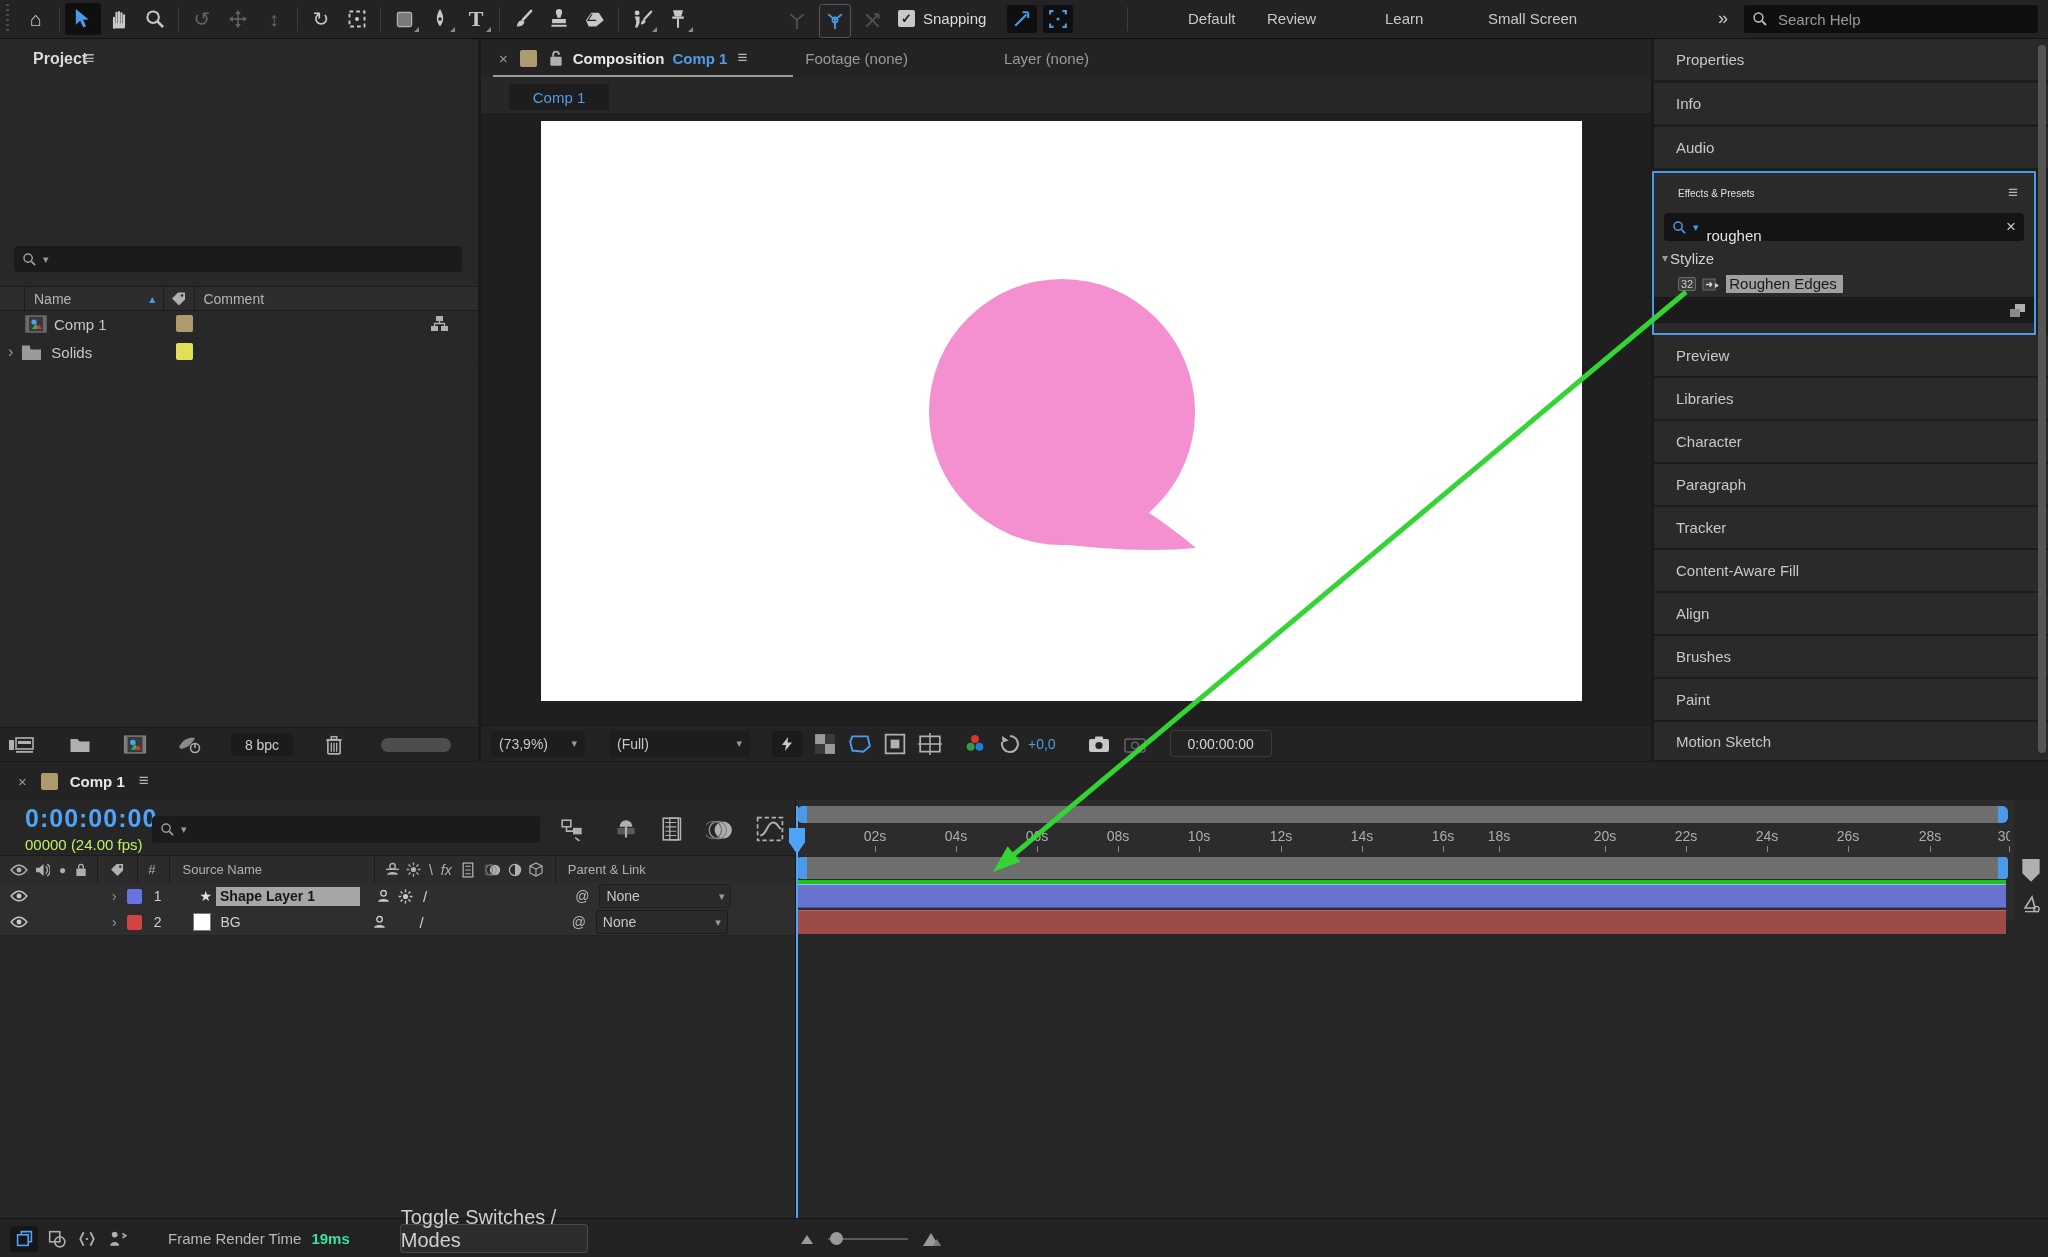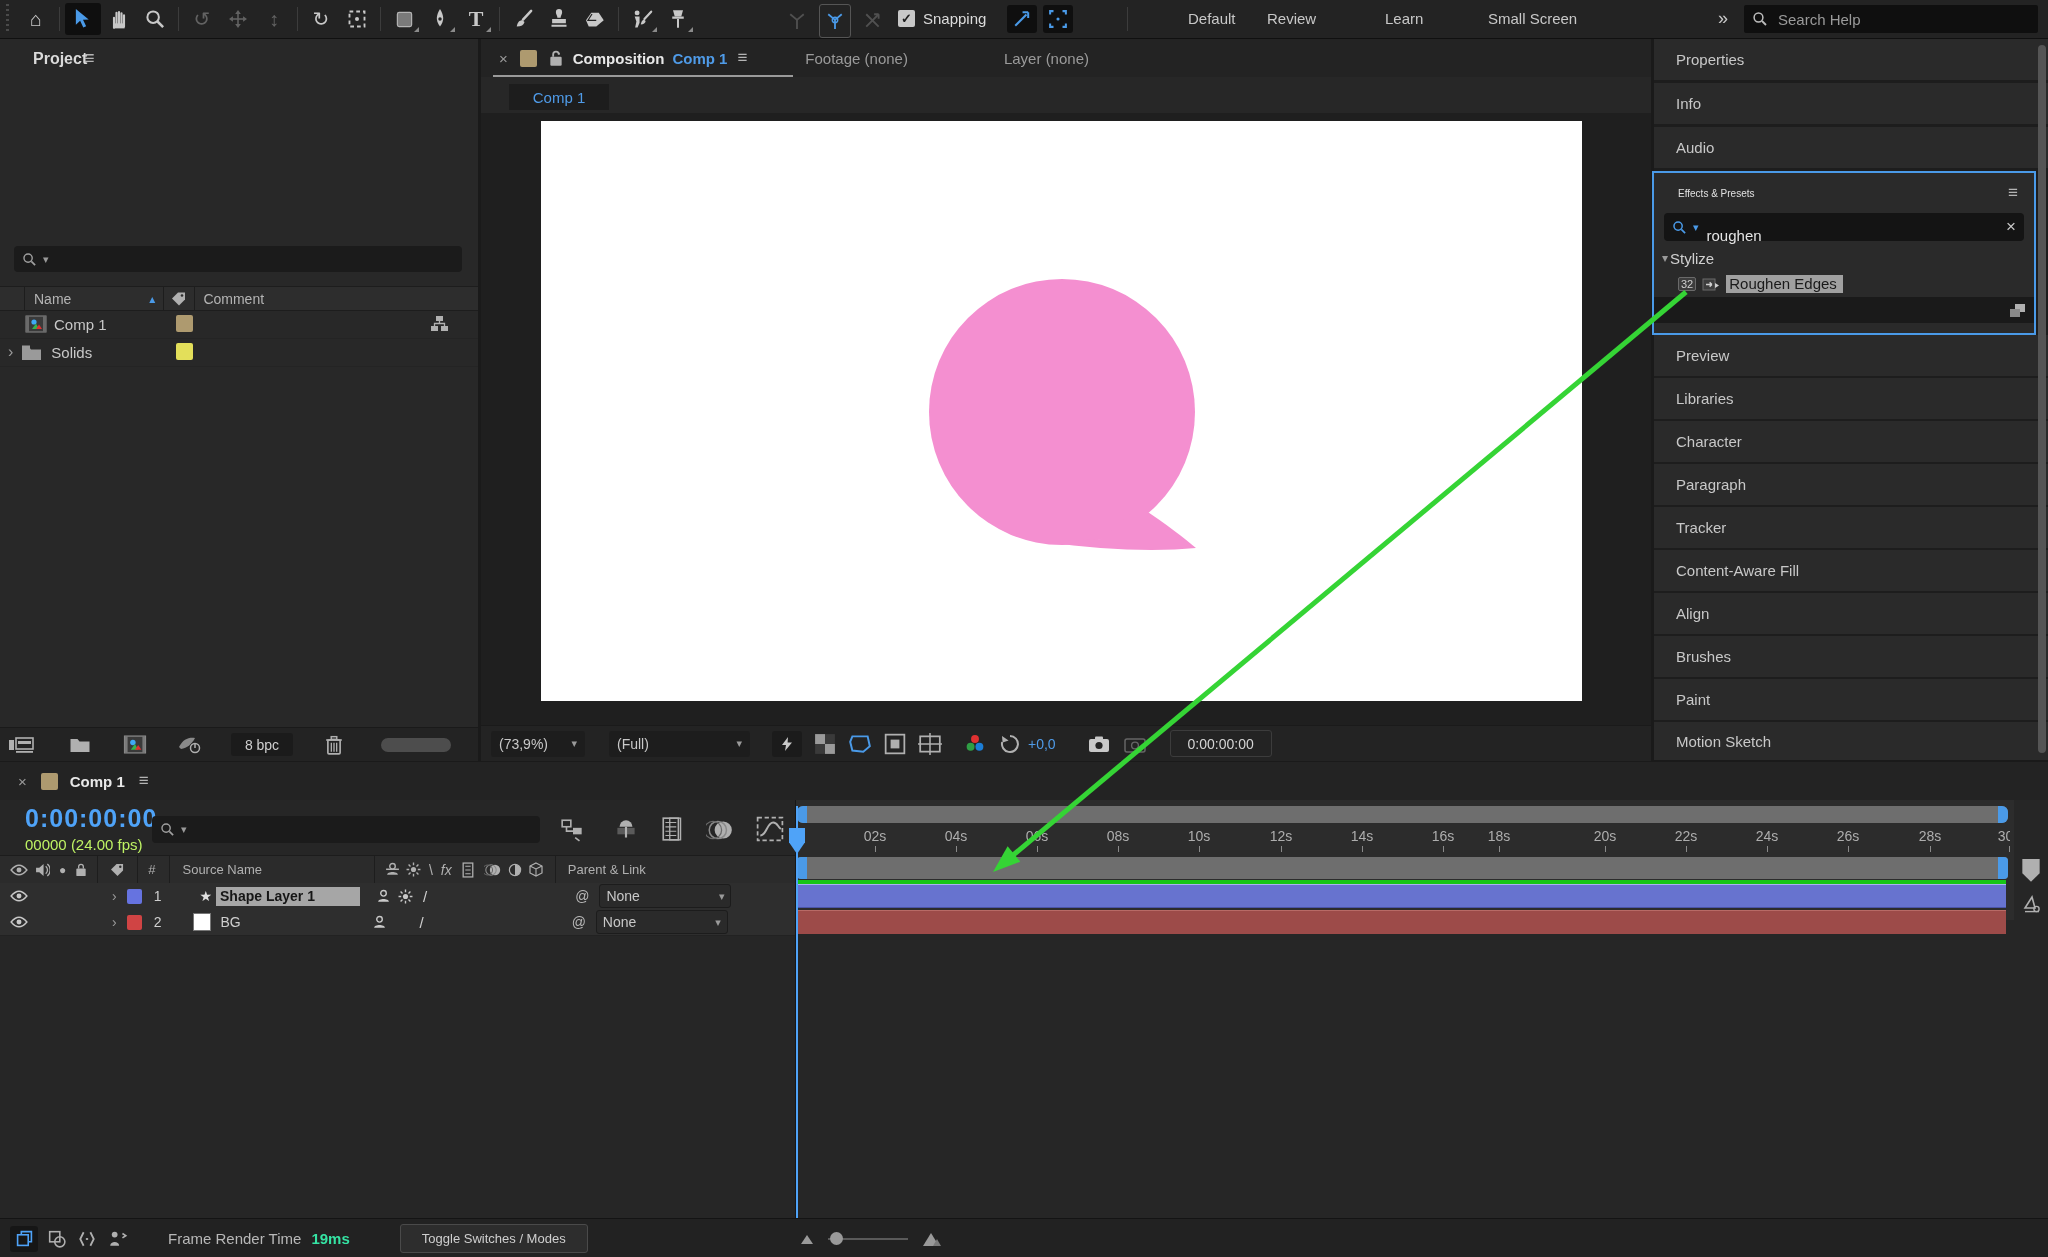--- a/index.html
+++ b/index.html
@@ -52,21 +52,21 @@
 
   
   .tl-colhdr{display:flex;align-items:center;background:#2b2b2b;border-top:1px solid #1c1c1c;border-bottom:1px solid #1c1c1c;font-size:13px;color:#b0b0b0;}
   .lrow{display:flex;align-items:center;background:#2e2e2e;border-bottom:1px solid #222;font-size:14px;color:#cfcfcf;}
   .namechip{background:#a6a6a6;color:#161616;font-weight:bold;padding:1px 8px 2px 4px;}
   .nonebox{width:118px;height:22px;background:#2a2a2a;border:1px solid #1c1c1c;border-radius:3px;display:flex;align-items:center;justify-content:space-between;padding:0 6px;font-size:14px;color:#c8c8c8;}
   .tick{position:absolute;top:2px;width:44px;text-align:center;font-size:14px;color:#aeaeae;}
   .tick::after{content:"";position:absolute;left:50%;bottom:-8px;width:1px;height:6px;background:#8a8a8a;}
   .navbar{background:#6e6e6e;border-radius:6px;}
   .navcap{position:absolute;top:0;width:10px;height:100%;background:#4a9ae8;}
-  .footerbtn{background:#2d2d2d;border:1px solid #4a4a4a;border-radius:3px;display:flex;align-items:center;justify-content:center;font-size:13px;color:#cfcfcf;}
+  .footerbtn{background:#2d2d2d;border:1px solid #4a4a4a;border-radius:3px;display:flex;align-items:flex-end;justify-content:center;font-size:20px;color:#cfcfcf;}
 </style>
 </head>
 <body>
 
 <div class="app">
 
   <div class="toolbar">
     <div class="gripper"></div>
     <div class="tool">
         <span class="glyph">⌂</span>

